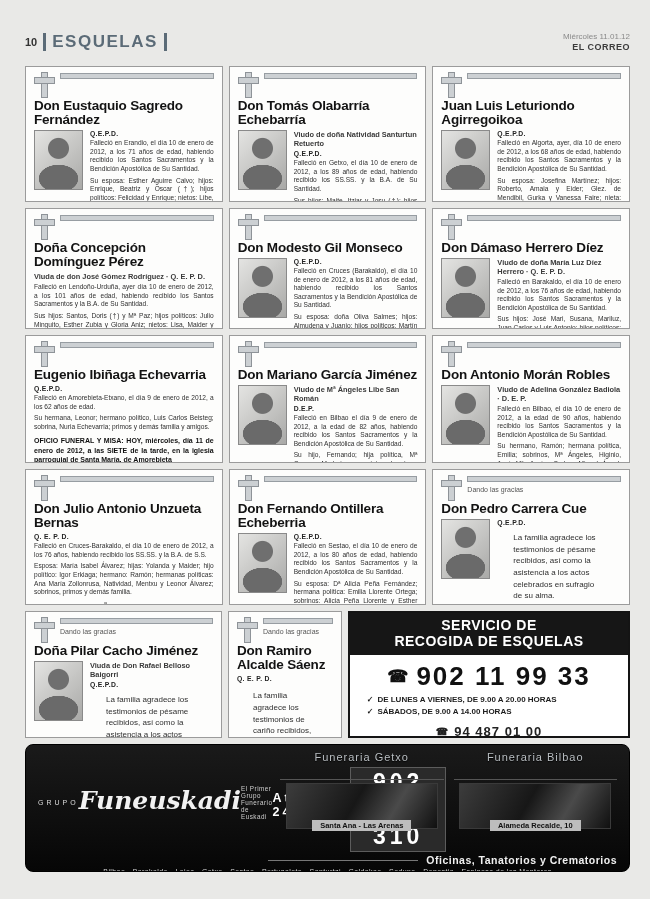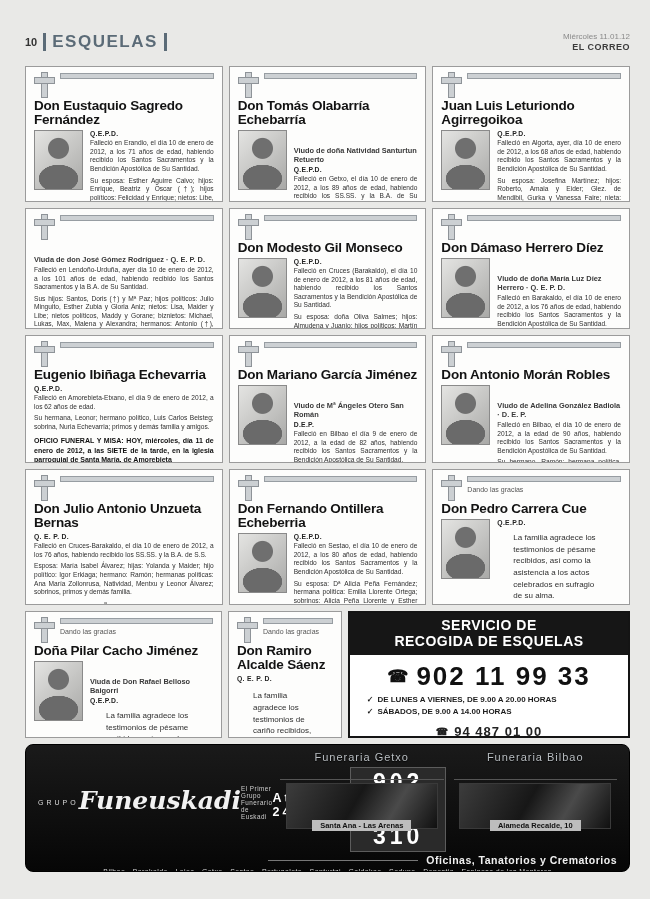--- a/index.html
+++ b/index.html
@@ -32,21 +32,21 @@
   .cross-rule{height:4px;background:#ccd0d3;border:1px solid #979da2;margin-top:1px;}
   .gracias-label{font-size:7px;color:#555;margin-top:4px;}
   .name{font-size:13.5px;font-weight:bold;line-height:1.05;margin:2px 0 3px;color:#131313;letter-spacing:-0.2px;}
   .row{display:flex;gap:7px;}
   .photo{width:47px;height:58px;flex:none;border:1px solid #8a8a8a;
      background:
        radial-gradient(circle at 50% 30%, #6f6f6f 10px, rgba(0,0,0,0) 11px),
        radial-gradient(ellipse 20px 14px at 50% 82%, #6a6a6a 97%, rgba(0,0,0,0) 100%),
        linear-gradient(135deg,#e4e4e2,#a9a9a7);}
   .tcol{flex:1;min-width:0;}
-  .sub{font-size:7.4px;font-weight:bold;color:#3a3a3a;margin:16px 0 2px;}
+  .sub{font-size:7.4px;font-weight:bold;color:#3a3a3a;margin:0 0 2px;}
   .qepd{font-size:6.8px;font-weight:bold;color:#222;margin:0 0 2px;letter-spacing:0.3px;}
   .small{font-size:6.6px;color:#2f2f2f;margin:0 0 3px;text-align:justify;line-height:1.3;}
   .funeral{font-size:7px;font-weight:bold;color:#101010;margin:2px 0 0;line-height:1.3;text-align:justify;}
   .foot{font-size:5.5px;color:#6b6b6b;margin-top:auto;padding-top:3px;white-space:nowrap;overflow:hidden;}
   .thanks{font-size:8px;color:#2f2f2f;line-height:1.45;margin:6px 16px 0;}
   .narrow{flex:0 0 114px !important;}
   .col1{flex:0 0 197px !important;}
   
   .recogida{flex:1;background:#fff;border:2px solid #141414;display:flex;flex-direction:column;
             align-items:center;box-sizing:border-box;overflow:hidden;}
@@ -168,20 +168,21 @@
     </div>
 
     <div class="crow r2">
       <article class="card">
         <div class="card-top">
           <div class="cross"></div>
           <div class="top-right">
               <div class="cross-rule"></div>
             </div>
         </div>
+        <h2 class="name">Doña Concepción Domínguez Pérez</h2>
         <div class="sub">Viuda de don José Gómez Rodríguez  ·  Q. E. P. D.</div>
         <p class="small">Falleció en Lendoño-Urduña, ayer día 10 de enero de 2012, a los 101 años de edad, habiendo recibido los Santos Sacramentos y la B.A. de Su Santidad.</p>
         <p class="small">Sus hijos: Santos, Doris (†) y Mª Paz; hijos políticos: Julio Minguito, Esther Zubia y Gloria Aniz; nietos: Lisa, Maider y Libe; nietos políticos, Maddy y Gorane; biznietos: Michael, Lukas, Max, Malena y Alexandra; hermanos: Antonio (†), Esperanza (†), José (†) y Domingo; hermanos políticos, sobrinos, primos y demás familia.</p>
 
       </article>
 
       <article class="card">
         <div class="card-top">
           <div class="cross"></div>
           <div class="top-right">
@@ -240,21 +241,21 @@
         <div class="card-top">
           <div class="cross"></div>
           <div class="top-right">
               <div class="cross-rule"></div>
             </div>
         </div>
         <h2 class="name">Don Mariano García Jiménez</h2>
         <div class="row">
           <div class="photo"></div>
           <div class="tcol">
-            <div class="sub">Viudo de Mª Ángeles Otero San Román</div>
+            <div class="sub">Viudo de Mª Ángeles Libe San Román</div>
             <div class="qepd">D.E.P.</div>
             <p class="small">Falleció en Bilbao el día 9 de enero de 2012, a la edad de 82 años, habiendo recibido los Santos Sacramentos y la Bendición Apostólica de Su Santidad.</p>
             <p class="small">Su hijo, Fernando; hija política, Mª Carmen Madariaga; y nietos: Loreto y Adrián; hermanos, Fernando y Miguel; hermanos políticos, Eloy y Pilar; sobrinos, primos y demás familia.</p>
           </div>
         </div>
 
       </article>
 
       <article class="card">
         <div class="card-top">

